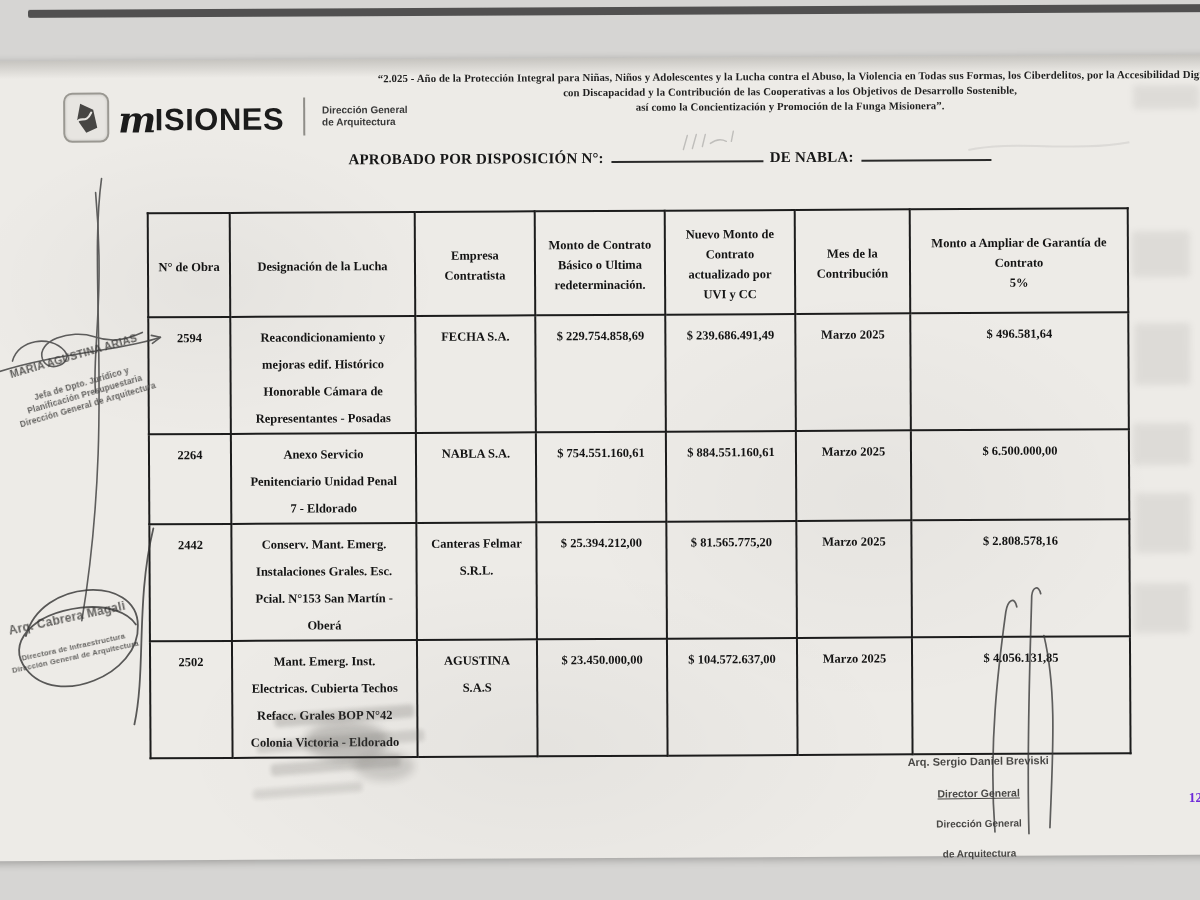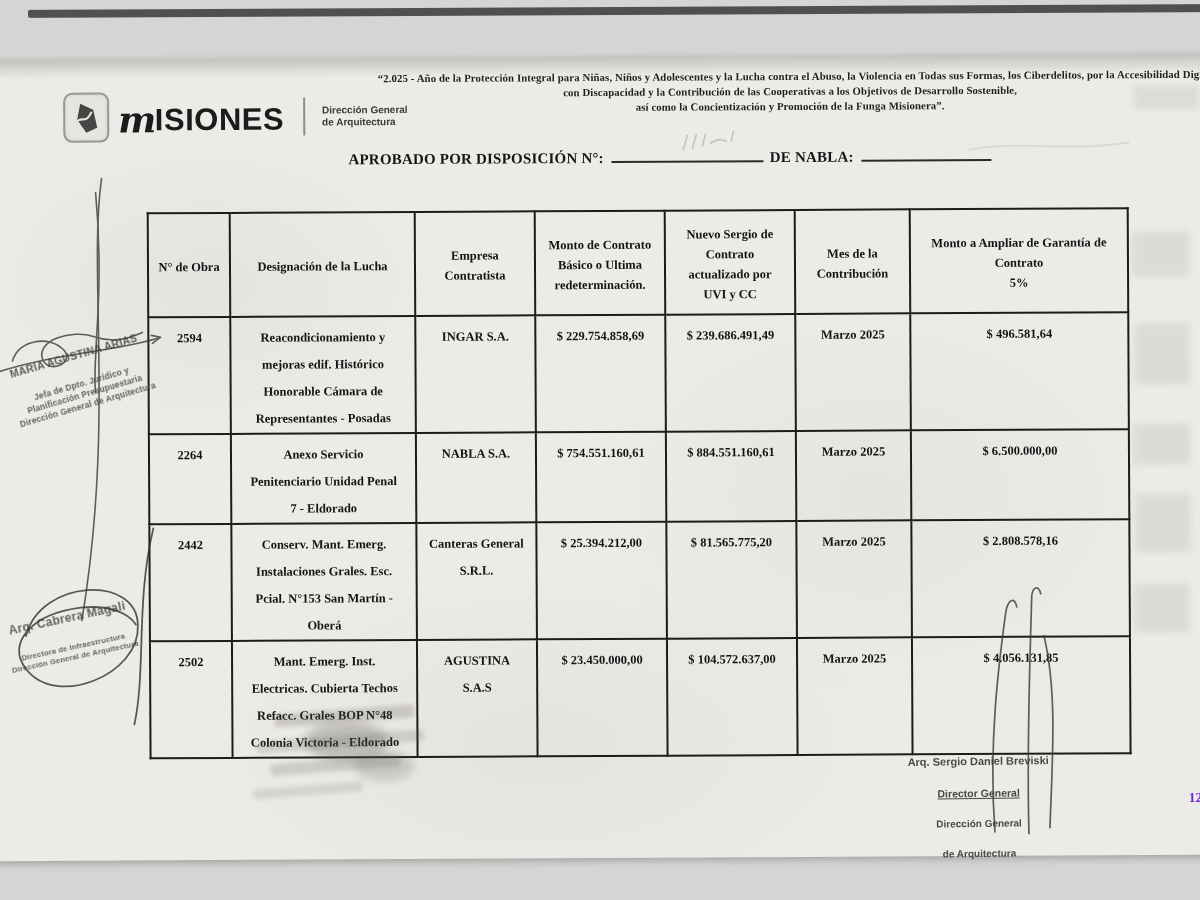--- a/index.html
+++ b/index.html
@@ -123,39 +123,39 @@
       </colgroup>
       <thead>
         <tr class="hrow">
           <th>N° de Obra</th>
           <th>Designación de la Lucha</th>
           <th>Empresa
 Contratista</th>
           <th>Monto de Contrato
 Básico o Ultima
 redeterminación.</th>
-          <th>Nuevo Sergio de
+          <th>Nuevo Monto de
 Contrato
 actualizado por
 UVI y CC</th>
           <th>Mes de la
 Contribución</th>
           <th>Monto a Ampliar de Garantía de
 Contrato
 5%</th>
         </tr>
       </thead>
       <tbody>
         <tr class="r0">
           <td>2594</td>
           <td>Reacondicionamiento y
 mejoras edif. Histórico
 Honorable Cámara de
 Representantes - Posadas</td>
-          <td>INGAR S.A.</td>
+          <td>FECHA S.A.</td>
           <td>$ 229.754.858,69</td>
           <td>$ 239.686.491,49</td>
           <td>Marzo 2025</td>
           <td>$ 496.581,64</td>
         </tr>
         <tr class="r1">
           <td>2264</td>
           <td>Anexo Servicio
 Penitenciario Unidad Penal
 7 - Eldorado</td>
@@ -164,32 +164,32 @@
           <td>$ 884.551.160,61</td>
           <td>Marzo 2025</td>
           <td>$ 6.500.000,00</td>
         </tr>
         <tr class="r2">
           <td>2442</td>
           <td>Conserv. Mant. Emerg.
 Instalaciones Grales. Esc.
 Pcial. N°153 San Martín -
 Oberá</td>
-          <td>Canteras General
+          <td>Canteras Felmar
 S.R.L.</td>
           <td>$ 25.394.212,00</td>
           <td>$ 81.565.775,20</td>
           <td>Marzo 2025</td>
           <td>$ 2.808.578,16</td>
         </tr>
         <tr class="r3">
           <td>2502</td>
           <td>Mant. Emerg. Inst.
 Electricas. Cubierta Techos
-Refacc. Grales BOP N°48
+Refacc. Grales BOP N°42
 Colonia Victoria - Eldorado</td>
           <td>AGUSTINA
 S.A.S</td>
           <td>$ 23.450.000,00</td>
           <td>$ 104.572.637,00</td>
           <td>Marzo 2025</td>
           <td>$ 4.056.131,85</td>
         </tr>
       </tbody>
     </table>

